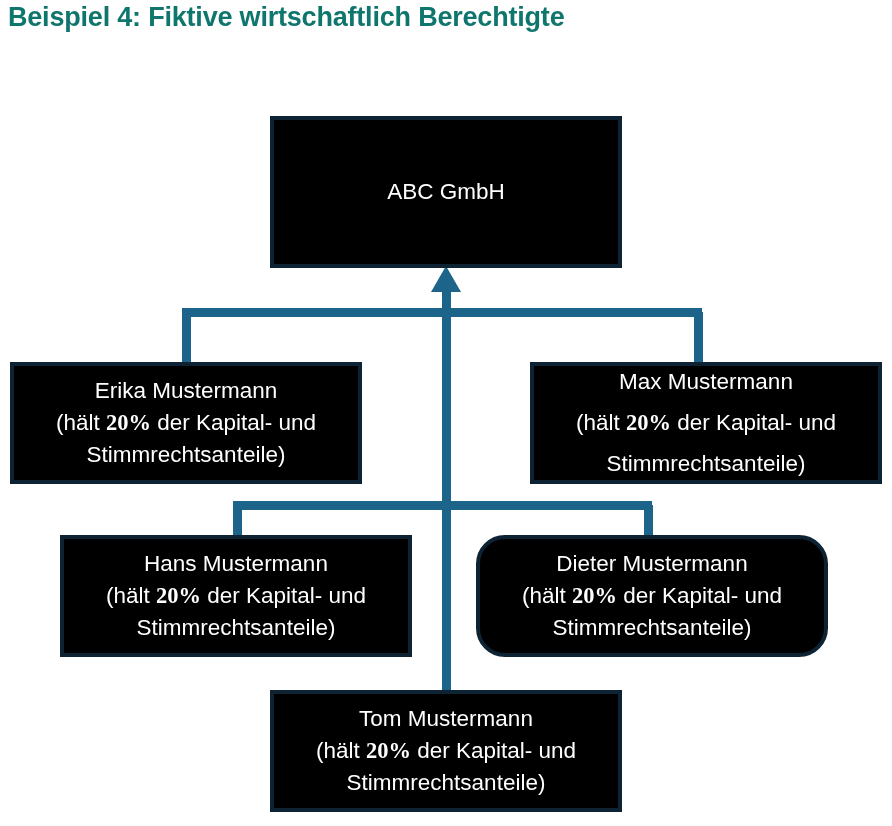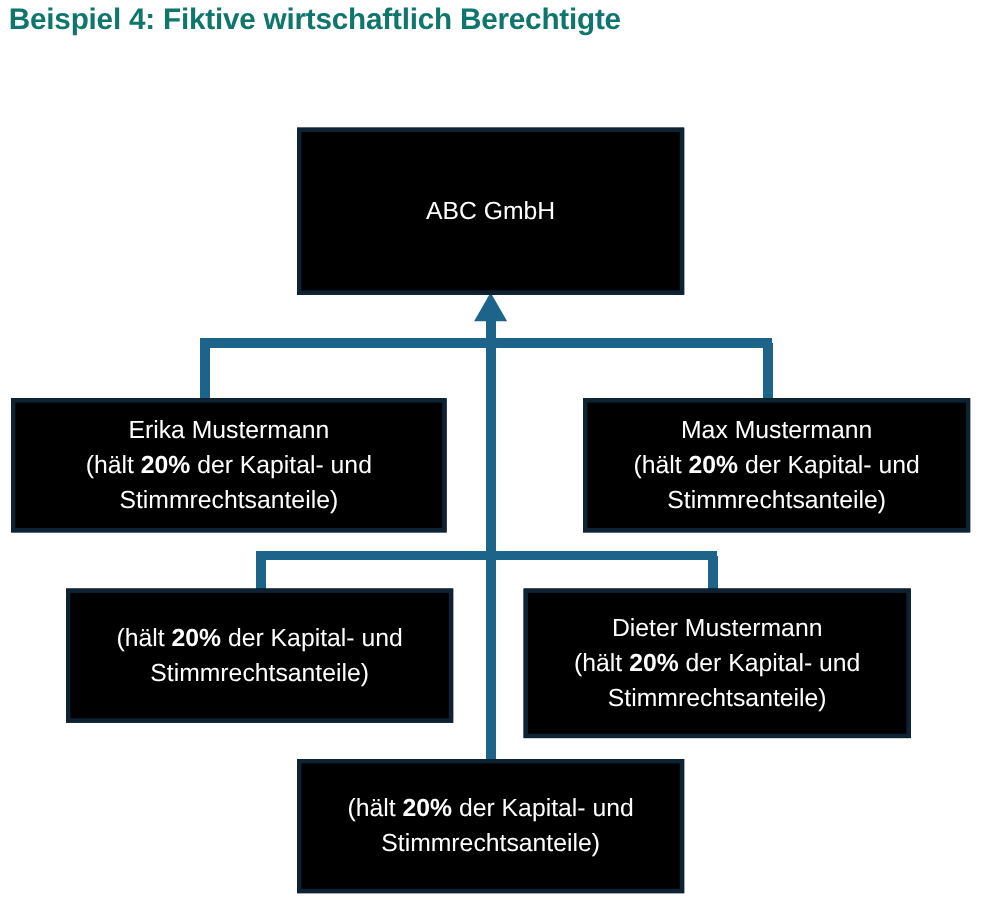--- a/index.html
+++ b/index.html
@@ -49,28 +49,29 @@
     font-size: 22.5px;
     line-height: 1.42;
     z-index: 3;
   }
   .entity-box .line {
     display: block;
     white-space: nowrap;
   }
   .entity-box .bold {
     font-weight: bold;
+    font-family: Liberation Serif, serif;
   }
 
   
   #box-abc      { left: 270px; top: 116px; width: 352px; height: 152px; }
-  #box-erika    { left: 10px;  top: 362px; width: 396px; height: 122px; align-items: center; }
-  #box-max      { left: 530px; top: 362px; width: 352px; height: 122px; }
+  #box-erika    { left: 10px;  top: 362px; width: 352px; height: 122px; align-items: center; }
+  #box-max      { left: 530px; top: 362px; width: 352px; height: 122px; justify-content: space-between; }
   #box-hans     { left: 60px;  top: 535px; width: 352px; height: 122px; }
-  #box-dieter   { left: 476px; top: 535px; width: 352px; height: 136px; }
+  #box-dieter   { left: 476px; top: 535px; width: 352px; height: 122px; border-radius: 29px; }
   #box-tom      { left: 270px; top: 690px; width: 352px; height: 122px; }
 </style>
 </head>
 <body>
 
 <div id="diagram-title">Beispiel 4: Fiktive wirtschaftlich Berechtigte</div>
 
 <svg class="connector-layer" viewBox="0 0 892 826" xmlns="http://www.w3.org/2000/svg">
   <g stroke="#1C6489" stroke-width="9" fill="none" shape-rendering="crispEdges">
 
@@ -98,26 +99,28 @@
   <span class="line">Stimmrechtsanteile)</span>
 </div>
 
 <div class="entity-box" id="box-max">
   <span class="line">Max Mustermann</span>
   <span class="line"><span>(hält </span><span class="bold">20%</span><span> der Kapital- und</span></span>
   <span class="line">Stimmrechtsanteile)</span>
 </div>
 
 <div class="entity-box" id="box-hans">
+  <span class="line">Hans Mustermann</span>
   <span class="line"><span>(hält </span><span class="bold">20%</span><span> der Kapital- und</span></span>
   <span class="line">Stimmrechtsanteile)</span>
 </div>
 
 <div class="entity-box" id="box-dieter">
   <span class="line">Dieter Mustermann</span>
   <span class="line"><span>(hält </span><span class="bold">20%</span><span> der Kapital- und</span></span>
   <span class="line">Stimmrechtsanteile)</span>
 </div>
 
 <div class="entity-box" id="box-tom">
+  <span class="line">Tom Mustermann</span>
   <span class="line"><span>(hält </span><span class="bold">20%</span><span> der Kapital- und</span></span>
   <span class="line">Stimmrechtsanteile)</span>
 </div>
 
 </body></html>

